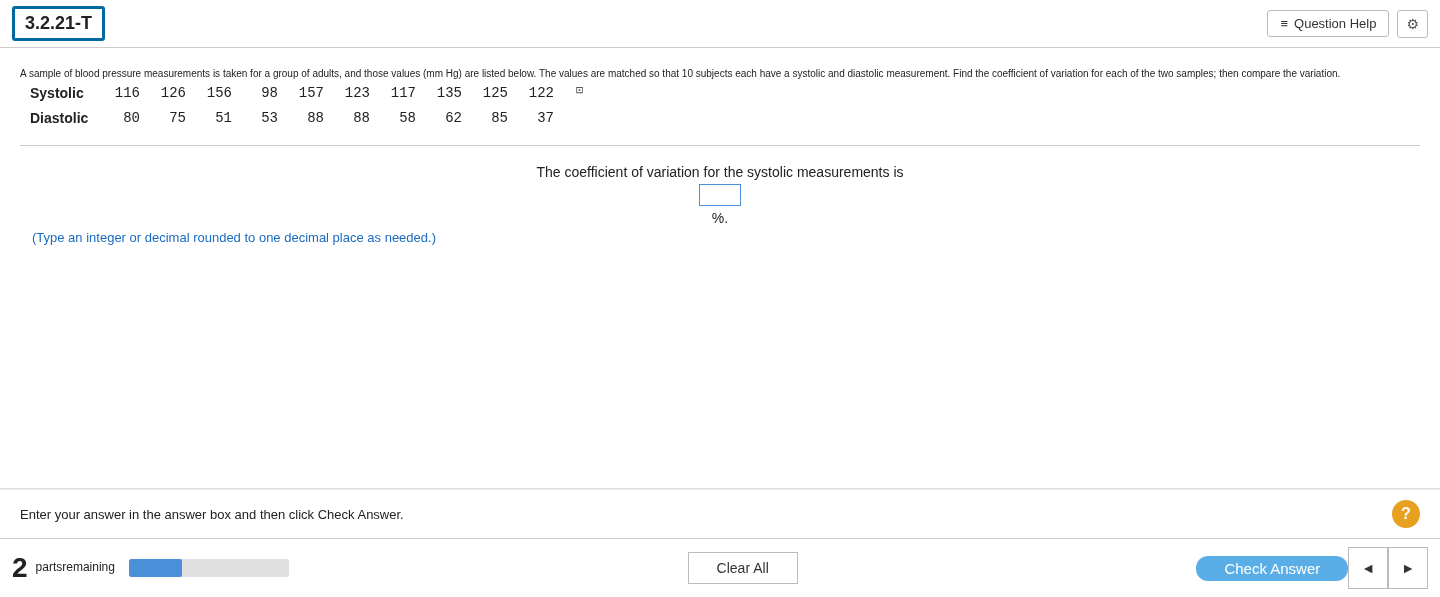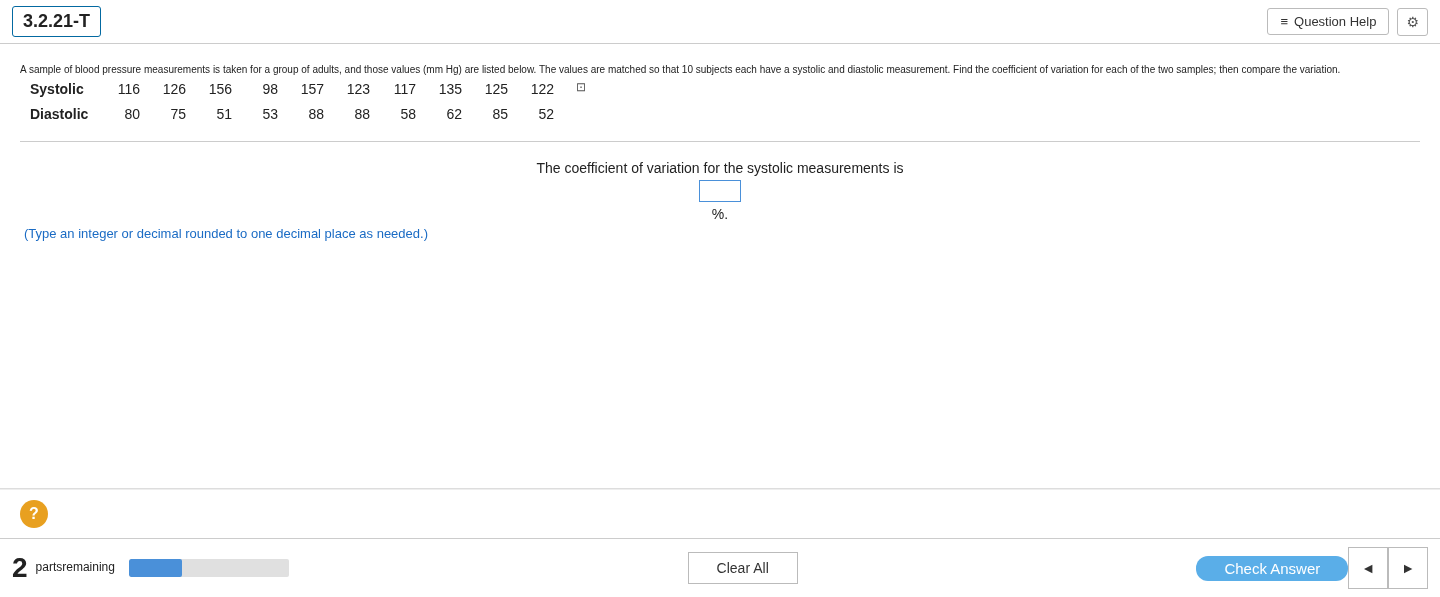--- a/index.html
+++ b/index.html
@@ -11,21 +11,21 @@
       align-items: center;
       justify-content: space-between;
       padding: 6px 12px;
       border-bottom: 1px solid #ccc;
       background: #fff;
     }
     .header-left {
       font-size: 18px;
       font-weight: bold;
       color: #222;
-      border: 1px solid #0369a1;
+      border: 3px solid #0369a1;
       padding: 4px 10px;
       border-radius: 3px;
     }
     .header-right {
       display: flex;
       align-items: center;
       gap: 8px;
     }
     .question-help-btn {
       display: flex;
@@ -72,20 +72,21 @@
     }
     .data-label {
       font-weight: bold;
       min-width: 70px;
       font-size: 14px;
     }
     .data-values {
       display: flex;
       gap: 18px;
       font-size: 14px;
+      font-family: Liberation Mono, monospace;
     }
     .data-value {
       min-width: 28px;
       text-align: right;
     }
     .copy-icon {
       margin-left: 4px;
       color: #555;
       font-size: 12px;
       cursor: pointer;
@@ -115,21 +116,21 @@
       height: 22px;
       border: 1px solid #4a90d9;
       padding: 1px 4px;
       font-size: 14px;
       outline: none;
     }
     .answer-hint {
       color: #1a6bc4;
       font-size: 13px;
       margin-top: 4px;
-      margin-left: 4px;
+      margin-left: 12px;
       display: block;
     }
     .status-text {
       font-size: 13px;
     }
 
     
     .help-circle {
       width: 28px;
       height: 28px;
@@ -267,38 +268,39 @@
       <div class="data-values">
         <span class="data-value">80</span>
         <span class="data-value">75</span>
         <span class="data-value">51</span>
         <span class="data-value">53</span>
         <span class="data-value">88</span>
         <span class="data-value">88</span>
         <span class="data-value">58</span>
         <span class="data-value">62</span>
         <span class="data-value">85</span>
-        <span class="data-value">52</span>
+        <span class="data-value">37</span>
       </div>
     </div>
   </div>
 
   <hr class="divider">
 
   <div class="answer-area">
     <div class="answer-line">
       <span>The coefficient of variation for the systolic measurements is</span>
       <input class="answer-input" type="text" style="">
       <span>%.</span>
     </div>
     <span class="answer-hint">(Type an integer or decimal rounded to one decimal place as needed.)</span>
   </div>
 </div>
 
 <div style="display:flex; align-items:center; justify-content:space-between; padding: 10px 20px; border-top: 1px solid #eee;">
+  <span class="status-text">Enter your answer in the answer box and then click Check Answer.</span>
   <div class="help-circle">?</div>
 </div>
 
 <div class="footer">
   <div class="footer-left">
     <div style="display:flex; align-items:center; gap:8px;">
       <span class="parts-number">2</span>
       <div class="parts-remaining">
         <span>parts</span>
         <span>remaining</span>

